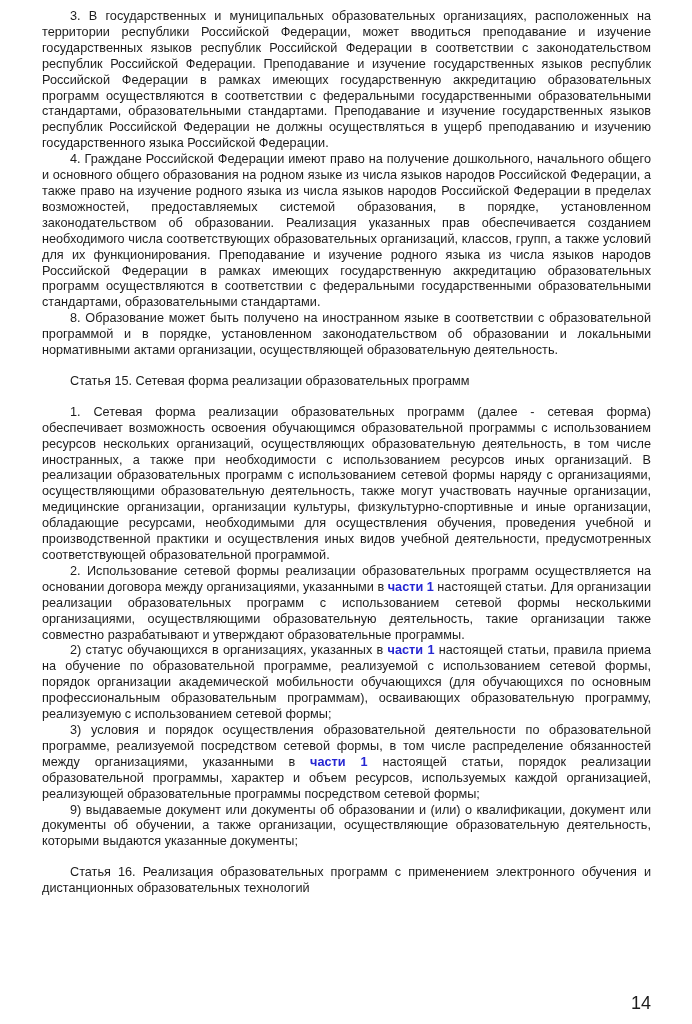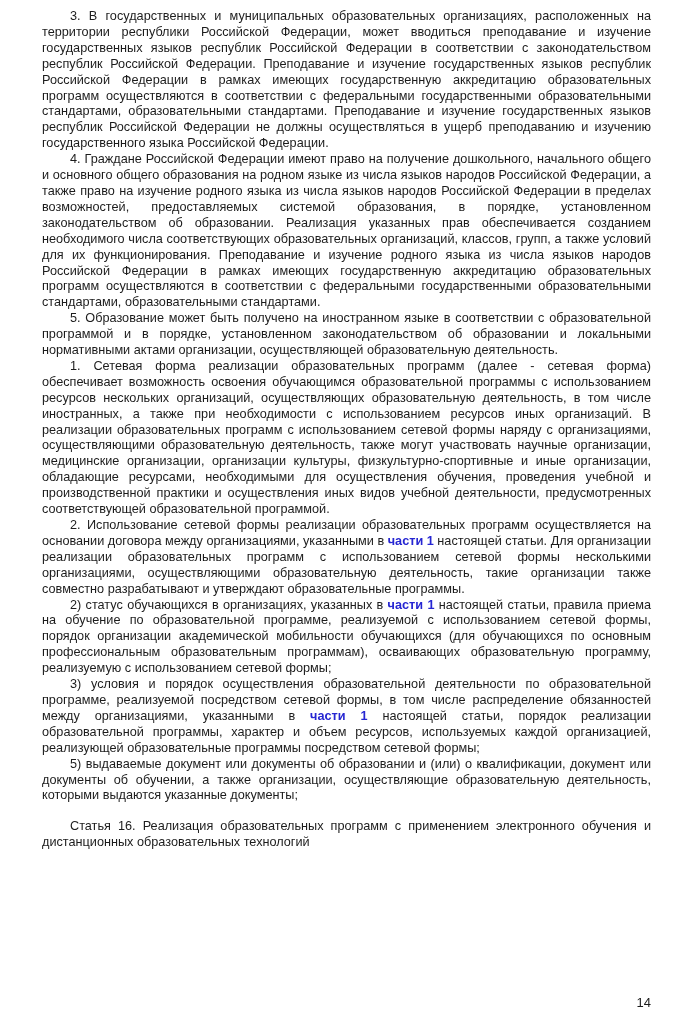--- a/index.html
+++ b/index.html
@@ -36,35 +36,36 @@
   a.ref-link{
     color:var(--link-color);
     text-decoration:none;
     cursor:pointer;
     font-weight:bold;
   }
   .page-number{
     position:absolute;
     right:41px;
     bottom:14px;
-    font-size:13px;
+    font-size:18px;
     line-height:14px;
     color:var(--text-color);
     margin-top:13px;
   }
 </style>
 </head>
 <body>
 
 <div class="page">
   <div class="doc-body">
       <p class="paragraph"><span>3. В государственных и муниципальных образовательных организациях, расположенных на территории республики Российской Федерации, может вводиться преподавание и изучение государственных языков республик Российской Федерации в соответствии с законодательством республик Российской Федерации. Преподавание и изучение государственных языков республик Российской Федерации в рамках имеющих государственную аккредитацию образовательных программ осуществляются в соответствии с федеральными государственными образовательными стандартами, образовательными стандартами. Преподавание и изучение государственных языков республик Российской Федерации не должны осуществляться в ущерб преподаванию и изучению государственного языка Российской Федерации.</span></p>
       <p class="paragraph"><span>4. Граждане Российской Федерации имеют право на получение дошкольного, начального общего и основного общего образования на родном языке из числа языков народов Российской Федерации, а также право на изучение родного языка из числа языков народов Российской Федерации в пределах возможностей, предоставляемых системой образования, в порядке, установленном законодательством об образовании. Реализация указанных прав обеспечивается созданием необходимого числа соответствующих образовательных организаций, классов, групп, а также условий для их функционирования. Преподавание и изучение родного языка из числа языков народов Российской Федерации в рамках имеющих государственную аккредитацию образовательных программ осуществляются в соответствии с федеральными государственными образовательными стандартами, образовательными стандартами.</span></p>
-      <p class="paragraph"><span>5. Образование может быть получено на иностранном языке в соответствии с образовательной программой и в порядке, установленном законодательством об образовании и локальными нормативными актами организации, осуществляющей образовательную деятельность.</span></p>
+      <p class="paragraph"><span>8. Образование может быть получено на иностранном языке в соответствии с образовательной программой и в порядке, установленном законодательством об образовании и локальными нормативными актами организации, осуществляющей образовательную деятельность.</span></p>
+      <p class="heading"><span>Статья 15. Сетевая форма реализации образовательных программ</span></p>
       <p class="paragraph"><span>1. Сетевая форма реализации образовательных программ (далее - сетевая форма) обеспечивает возможность освоения обучающимся образовательной программы с использованием ресурсов нескольких организаций, осуществляющих образовательную деятельность, в том числе иностранных, а также при необходимости с использованием ресурсов иных организаций. В реализации образовательных программ с использованием сетевой формы наряду с организациями, осуществляющими образовательную деятельность, также могут участвовать научные организации, медицинские организации, организации культуры, физкультурно-спортивные и иные организации, обладающие ресурсами, необходимыми для осуществления обучения, проведения учебной и производственной практики и осуществления иных видов учебной деятельности, предусмотренных соответствующей образовательной программой.</span></p>
       <p class="paragraph"><span>2. Использование сетевой формы реализации образовательных программ осуществляется на основании договора между организациями, указанными в </span><a href="#" class="ref-link">части 1</a><span> настоящей статьи. Для организации реализации образовательных программ с использованием сетевой формы несколькими организациями, осуществляющими образовательную деятельность, такие организации также совместно разрабатывают и утверждают образовательные программы.</span></p>
       <p class="paragraph"><span>2) статус обучающихся в организациях, указанных в </span><a href="#" class="ref-link">части 1</a><span> настоящей статьи, правила приема на обучение по образовательной программе, реализуемой с использованием сетевой формы, порядок организации академической мобильности обучающихся (для обучающихся по основным профессиональным образовательным программам), осваивающих образовательную программу, реализуемую с использованием сетевой формы;</span></p>
       <p class="paragraph"><span>3) условия и порядок осуществления образовательной деятельности по образовательной программе, реализуемой посредством сетевой формы, в том числе распределение обязанностей между организациями, указанными в </span><a href="#" class="ref-link">части 1</a><span> настоящей статьи, порядок реализации образовательной программы, характер и объем ресурсов, используемых каждой организацией, реализующей образовательные программы посредством сетевой формы;</span></p>
-      <p class="paragraph"><span>5) выдаваемые документ или документы об образовании и (или) о квалификации, документ или документы об обучении, а также организации, осуществляющие образовательную деятельность, которыми выдаются указанные документы;</span></p>
+      <p class="paragraph"><span>9) выдаваемые документ или документы об образовании и (или) о квалификации, документ или документы об обучении, а также организации, осуществляющие образовательную деятельность, которыми выдаются указанные документы;</span></p>
       <p class="heading"><span>Статья 16. Реализация образовательных программ с применением электронного обучения и дистанционных образовательных технологий</span></p>
     </div>
   <div class="page-number">14</div>
 </div>
 
 </body></html>

